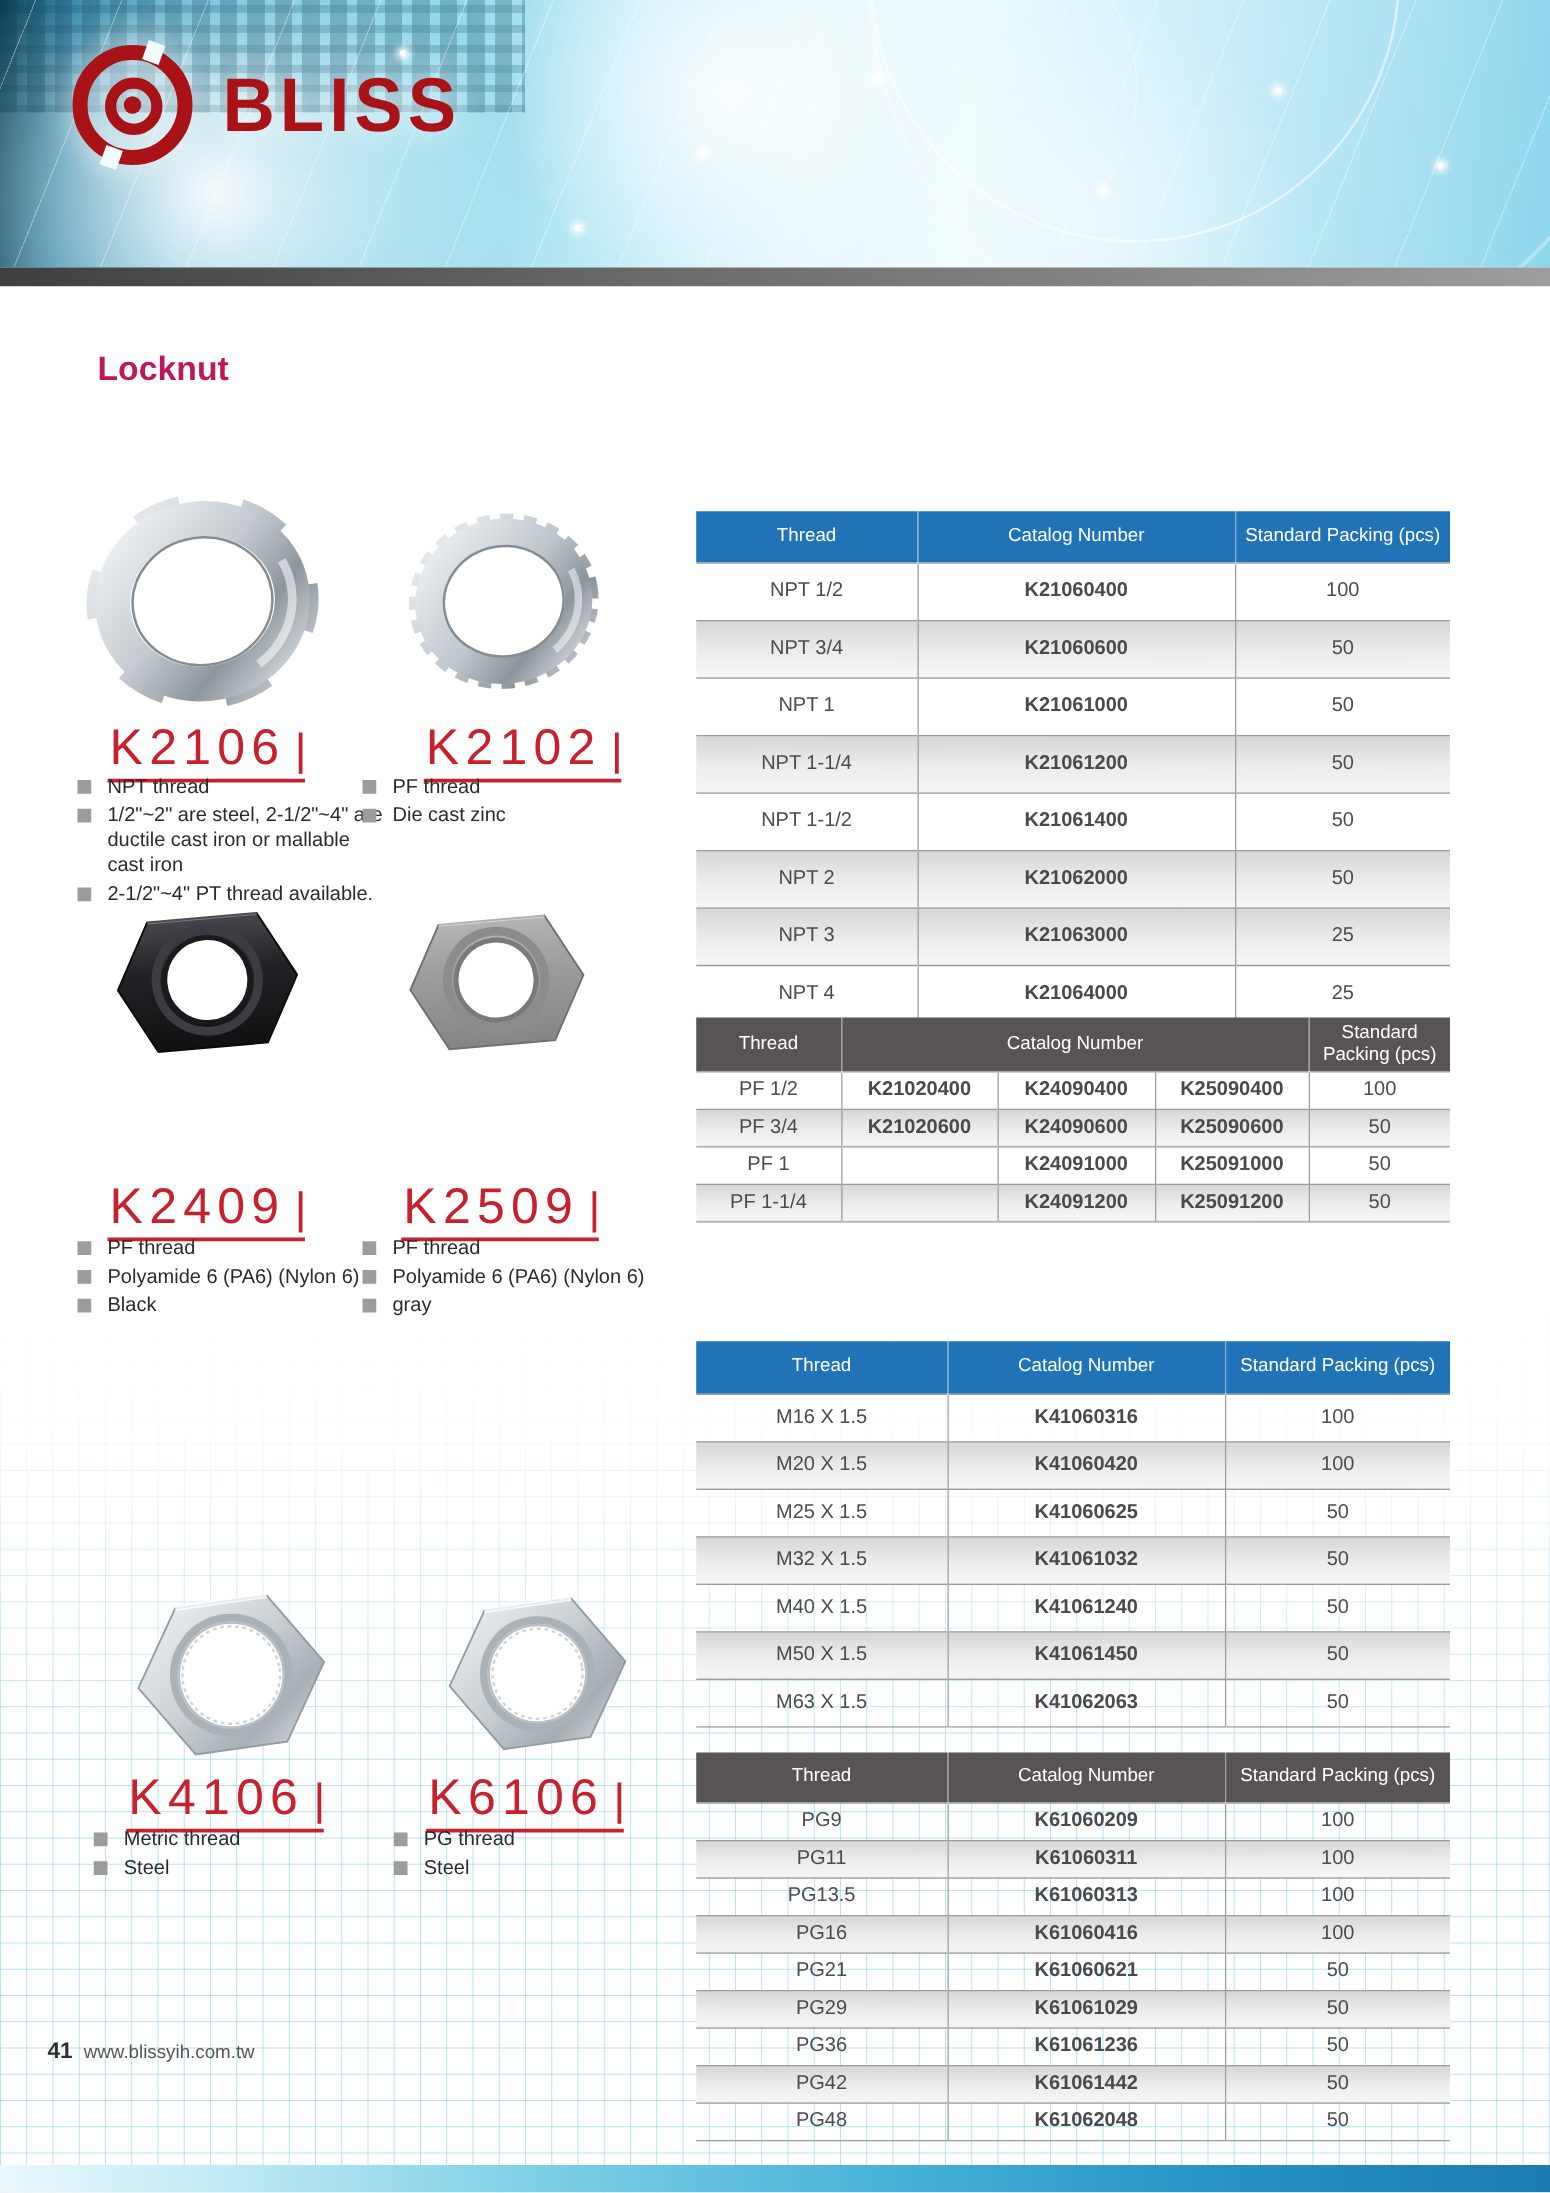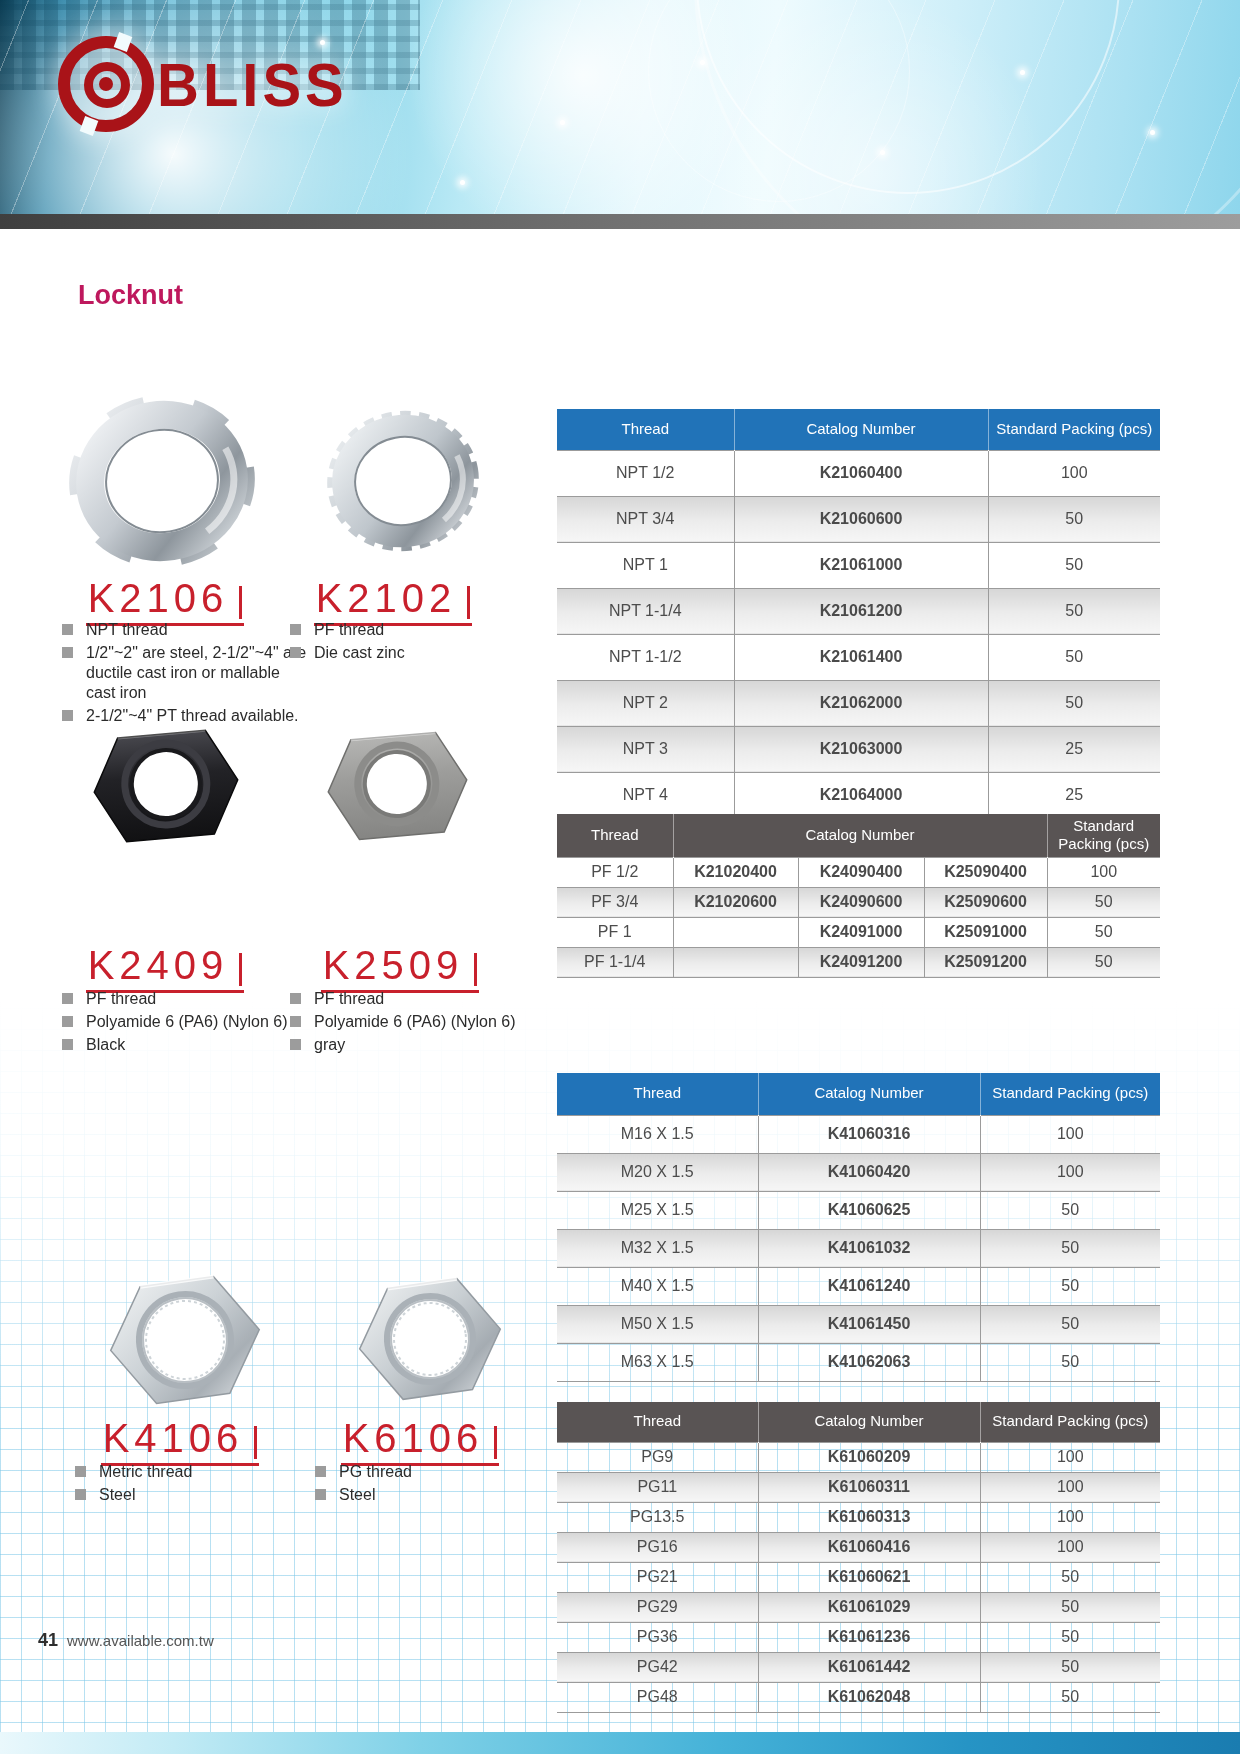--- a/index.html
+++ b/index.html
@@ -29,21 +29,21 @@
   .arc.a2{width:620px;height:620px;right:-80px;top:-330px;border-width:3px;opacity:.6;}
   .arc.a3{width:260px;height:260px;right:330px;top:-60px;border-width:1px;opacity:.7;}
   .banner .streaks{position:absolute;inset:0;opacity:.5;
     background:repeating-linear-gradient(112deg, transparent 0 26px, rgba(255,255,255,.65) 26px 27px, transparent 27px 64px);}
   .banner .sparkle{position:absolute;width:5px;height:5px;border-radius:50%;background:#fff;
     box-shadow:0 0 6px 3px rgba(255,255,255,.9);}
   .banner .circuit{position:absolute;left:0;top:0;width:420px;height:90px;opacity:.5;
     background:repeating-linear-gradient(90deg, rgba(8,60,84,.5) 0 14px, transparent 14px 22px),
                repeating-linear-gradient(0deg, rgba(8,60,84,.4) 0 6px, transparent 6px 16px);}
 
-  .logo{position:absolute;left:58px;top:36px;display:flex;align-items:center;gap:3px;
+  .logo{position:absolute;left:58px;top:36px;display:flex;align-items:center;gap:24px;
         filter:drop-shadow(0 0 14px rgba(255,255,255,.9));}
   .emblem{position:relative;width:96px;height:96px;}
   .emblem .ring-outer{position:absolute;inset:0;border:12px solid #a91318;border-radius:50%;}
   .emblem .ring-mid{position:absolute;left:26px;top:26px;width:28px;height:28px;border:9px solid #a91318;border-radius:50%;}
   .emblem .dot{position:absolute;left:41px;top:41px;width:14px;height:14px;background:#a91318;border-radius:50%;}
   .emblem .notch{position:absolute;background:#f2fbfd;}
   .emblem .n1{width:14px;height:16px;left:58px;top:-2px;transform:rotate(20deg);}
   .emblem .n2{width:14px;height:16px;left:24px;bottom:-2px;transform:rotate(20deg);}
   .logo-text{font-size:58px;font-weight:800;color:#a91318;letter-spacing:4px;
              font-family:"Liberation Sans",sans-serif;transform:scaleY(1.05);}
@@ -225,21 +225,21 @@
     <g transform="rotate(-8 82 73)">
       <polygon points="11,73 47,17 117,17 153,73 117,129 47,129" fill="url(#svB)" stroke="#949ba1" stroke-width="1.5"></polygon>
       <circle cx="82" cy="73" r="43" fill="none" stroke="#aab1b7" stroke-width="6"></circle>
       <circle cx="82" cy="73" r="39" fill="#ffffff" stroke="#b9bfc4" stroke-width="2"></circle>
       <circle cx="82" cy="73" r="36" fill="none" stroke="#ced4d8" stroke-width="2" stroke-dasharray="3 3"></circle>
       <polyline points="47,17 117,17" stroke="rgba(255,255,255,.8)" stroke-width="4" fill="none"></polyline>
     </g>
   </svg>
 
   <div class="code-wrap" style="left:60px;top:578px;width:210px"><span class="pcode">K2106</span></div>
-  <div class="code-wrap" style="left:288px;top:578px;width:210px"><span class="pcode">K2102</span></div>
+  <div class="code-wrap" style="left:313px;top:578px;width:210px"><span class="pcode">K2102</span></div>
   <div class="code-wrap" style="left:60px;top:945px;width:210px"><span class="pcode">K2409</span></div>
   <div class="code-wrap" style="left:295px;top:945px;width:210px"><span class="pcode">K2509</span></div>
   <div class="code-wrap" style="left:75px;top:1418px;width:210px"><span class="pcode">K4106</span></div>
   <div class="code-wrap" style="left:315px;top:1418px;width:210px"><span class="pcode">K6106</span></div>
 
   <div class="bullets" style="left:62px;top:620px;width:250px">
       <div class="bullet-row">
         <span class="sq"></span>
         <span class="btx">NPT thread</span>
       </div>
@@ -524,16 +524,16 @@
         <tr>
           <td class="c-thread">PG48</td>
           <td class="c-cat">K61062048</td>
           <td class="c-pack">50</td>
         </tr>
       </tbody>
   </table>
 
   <div class="footer">
     <span class="pagenum">41</span>
-    <span class="site">www.available.com.tw</span>
+    <span class="site">www.blissyih.com.tw</span>
   </div>
   <div class="bottom-bar"></div>
 </div>
 
 </body></html>

